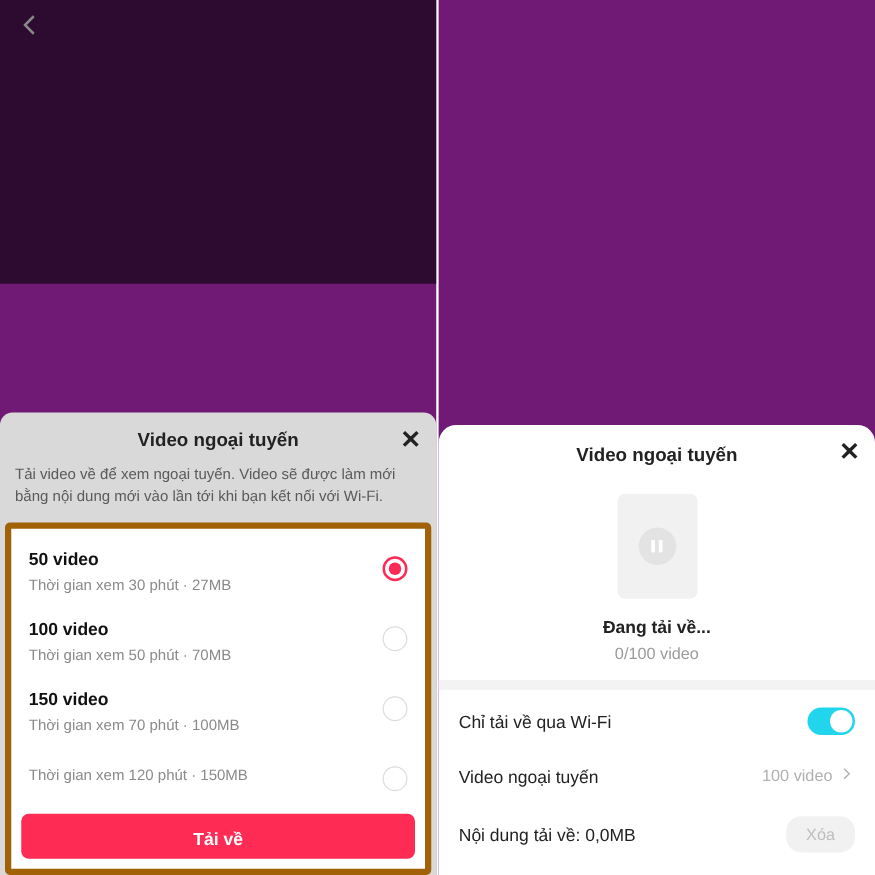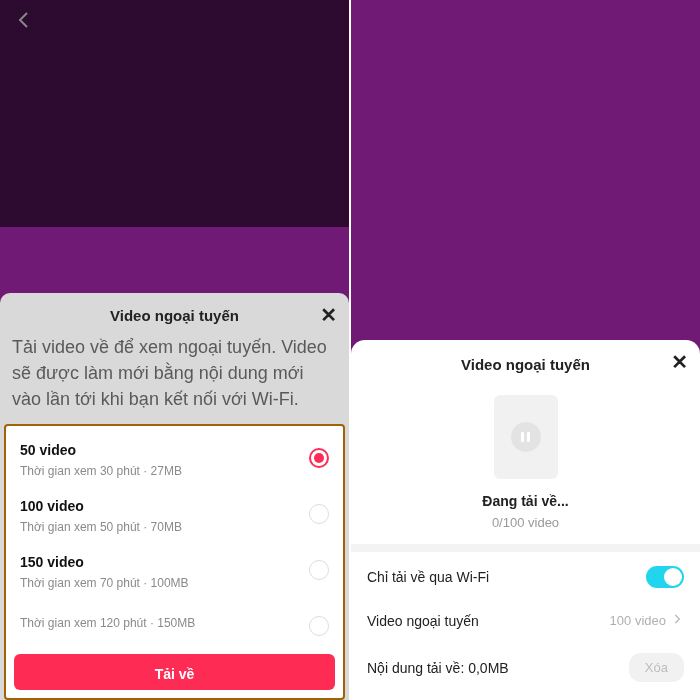--- a/index.html
+++ b/index.html
@@ -12,23 +12,23 @@
     .back-arrow svg { width: 24px; height: 24px; stroke: #888; stroke-width: 2; fill: none; }
     
     
     .dim-overlay { position: absolute; top: 0; left: 0; right: 0; height: 227px; background: rgba(0,0,0,0.6); z-index: 1; }
     
     
     .sheet-left { position: absolute; bottom: 0; left: 0; right: 0; background: #d9d9d9; border-radius: 10px 10px 0 0; z-index: 3; padding: 0; }
     .sheet-header { position: relative; padding: 14px 16px 6px; text-align: center; }
     .sheet-title { font-weight: 700; font-size: 15px; color: #222; }
     .close-x { position: absolute; right: 12px; top: 12px; font-size: 20px; font-weight: 700; color: #222; cursor: pointer; line-height: 1; }
-    .sheet-desc { padding: 4px 12px 12px; font-size: 18px; color: #5a5a5a; line-height: 1.45; }
+    .sheet-desc { padding: 4px 12px 12px; font-size: 12px; color: #5a5a5a; line-height: 1.45; }
     
-    .options-box { margin: 0 4px; border: 2px solid #a16207; border-radius: 4px; background: #fff; padding: 6px 0 8px; }
+    .options-box { margin: 0 4px; border: 5px solid #a16207; border-radius: 4px; background: #fff; padding: 6px 0 8px; }
     .opt { padding: 10px 14px 10px; position: relative; }
     .opt-title { font-weight: 700; font-size: 14px; color: #111; }
     .opt-sub { font-size: 12px; color: #8a8a8a; margin-top: 6px; }
     .radio { position: absolute; right: 14px; top: 16px; width: 20px; height: 20px; border-radius: 50%; border: 1.5px solid #ddd; }
     .radio.selected { border: 2px solid #fe2c55; }
     .radio.selected::after { content: ""; position: absolute; inset: 3px; border-radius: 50%; background: #fe2c55; }
     .dl-btn { display: block; margin: 14px 8px 0; background: #fe2c55; color: #fff; text-align: center; border-radius: 6px; padding: 12px 0 8px; font-weight: 700; font-size: 14px; }
     
     
     .sheet-right { position: absolute; bottom: 0; left: 0; right: 0; background: #fff; border-radius: 14px 14px 0 0; z-index: 3; }

